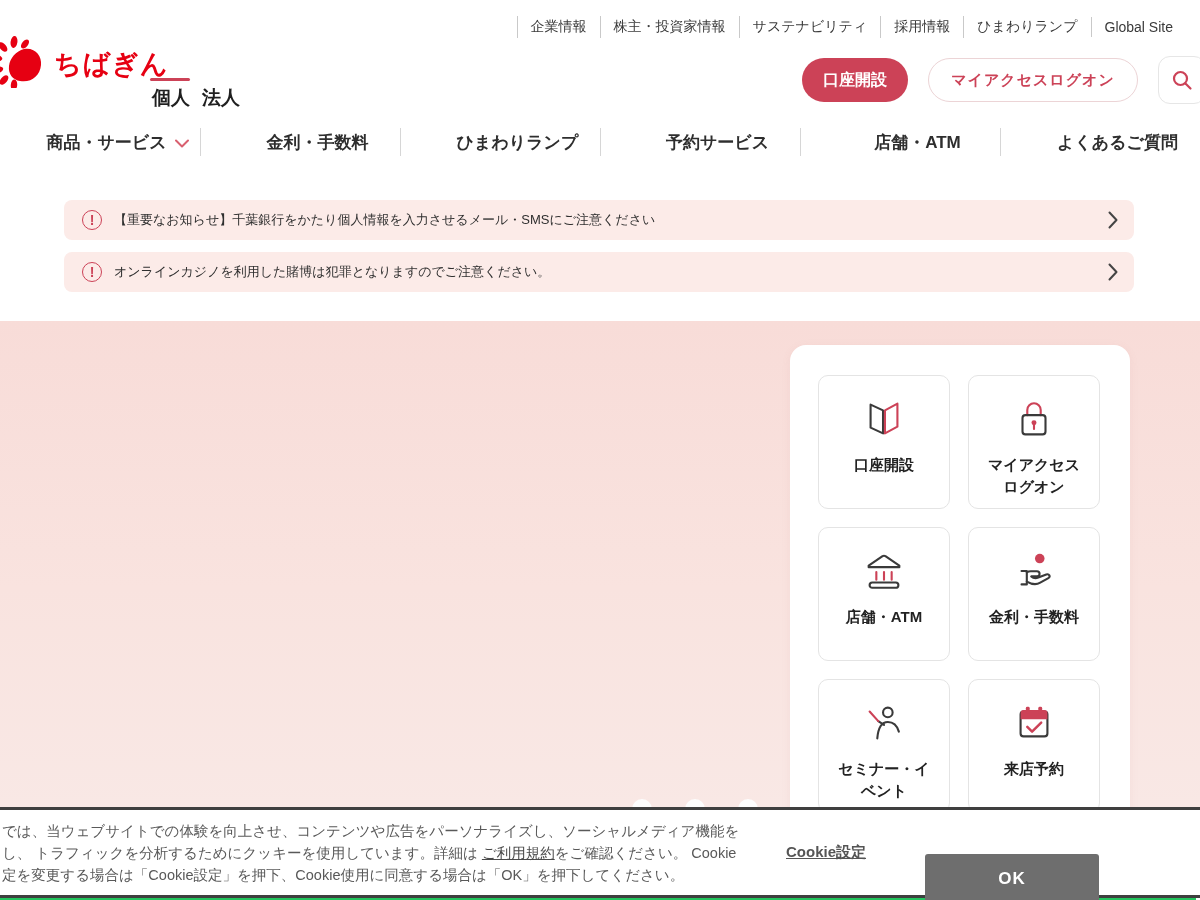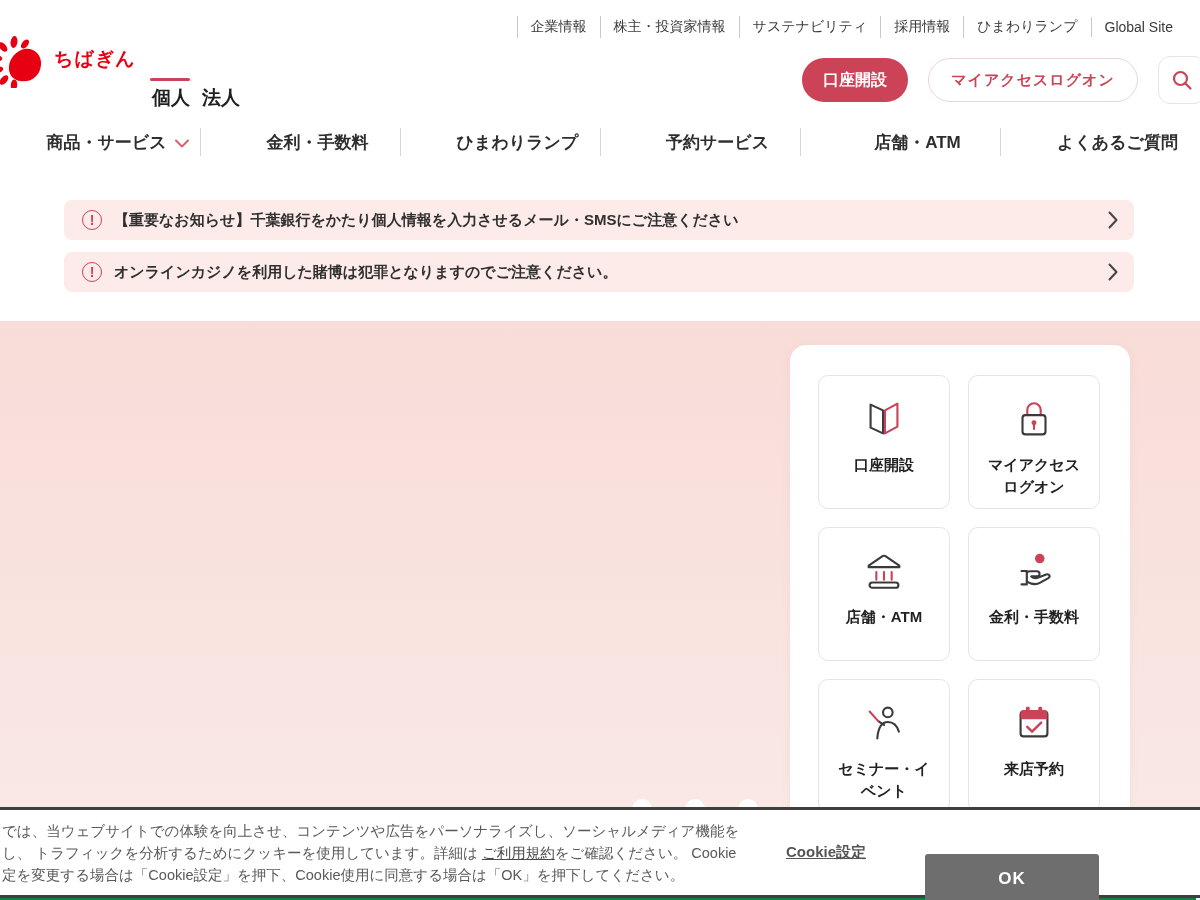--- a/index.html
+++ b/index.html
@@ -1,25 +1,25 @@
 <!DOCTYPE html>
 <html><head>
 <meta charset="utf-8">
 <style>
   * { margin:0; padding:0; box-sizing:border-box; }
   html,body { width:1200px; height:900px; overflow:hidden; background:#fff;
     font-family:"Liberation Sans","DejaVu Sans",sans-serif; color:#2e2e2e; }
-  .page { position:relative; width:1196px; height:900px; background:#15803d; }
+  .page { position:relative; width:1196px; height:900px; background:#22c55e; }
 
   
   .header { position:absolute; top:0; left:0; width:1200px; height:321px; background:#fff; }
   .utility-nav { position:absolute; top:16px; right:14px; display:flex; align-items:center; }
   .utility-nav .u-item { font-size:14px; color:#3a3a3a; padding:2px 13px; border-left:1px solid #c9c9c9; cursor:pointer; white-space:nowrap; }
   .logo-mark { position:absolute; left:-6px; top:36px; width:52px; height:52px; }
-  .logo-text { position:absolute; left:54px; top:46px; font-size:19px; font-weight:bold; color:#e60012; letter-spacing:1px; }
+  .logo-text { position:absolute; left:54px; top:46px; font-size:27px; font-weight:bold; color:#e60012; letter-spacing:1px; }
   .tab { position:absolute; top:53px; font-size:19px; font-weight:bold; color:#1f1f1f; cursor:pointer;margin-top:32px; }
   .tab-kojin { left:152px; }
   .tab-hojin { left:202px; }
   .tab-underline { position:absolute; left:150px; top:78px; width:40px; height:3px; background:#cc4257; border-radius:2px; }
   .btn-open-account { position:absolute; left:802px; top:58px; width:106px; height:44px; border:none;
     background:#cc4257; color:#fff; font-size:16px; font-weight:bold; border-radius:22px; cursor:pointer;
     font-family:inherit; }
   .btn-login { position:absolute; left:928px; top:58px; width:210px; height:44px; background:#fff;
     border:1px solid #ecd4d6; color:#cc4257; font-size:15px; font-weight:bold; border-radius:22px; cursor:pointer;
     font-family:inherit; letter-spacing:1px; }
@@ -31,21 +31,21 @@
     font-size:17px; font-weight:bold; color:#2e2e2e; cursor:pointer; position:relative; white-space:nowrap;padding-left:35px; }
   .nav-item + .nav-item::before { content:""; position:absolute; left:0; top:10px; width:1px; height:28px; background:#d6d6d6; }
   .nav-chevron { width:14px; height:9px; margin-top:3px; }
 
   
   .notices { position:absolute; top:200px; left:64px; width:1070px; }
   .notice { position:relative; height:40px; background:#fcebe8; border-radius:8px; margin-bottom:12px;
     display:flex; align-items:center; cursor:pointer; }
   .notice-icon { width:20px; height:20px; border:1.6px solid #cc4257; border-radius:50%; color:#cc4257;
     font-size:14px; font-weight:bold; display:flex; align-items:center; justify-content:center; margin:0 12px 0 18px; flex:none; }
-  .notice-text { font-size:15px; color:#2f2f2f; font-weight:700; }
+  .notice-text { font-size:13px; color:#2f2f2f; font-weight:400; }
   .notice-chevron { position:absolute; right:16px; top:11px; width:10px; height:18px; }
 
   
   .hero { position:absolute; top:321px; left:0; width:1200px; height:486px;
     background:linear-gradient(180deg,#f8dcd8 0%,#f9e3df 55%,#f9e8e5 100%); }
   .hero-dots { position:absolute; left:632px; top:478px; display:flex; gap:33px; }
   .hero-dot { width:20px; height:20px; border-radius:50%; background:#fdfdfd; cursor:pointer; }
 
   .quick-card { position:absolute; left:790px; top:24px; width:340px; height:500px;
     background:#fff; border-radius:16px; box-shadow:0 2px 10px rgba(180,120,120,0.08); }

